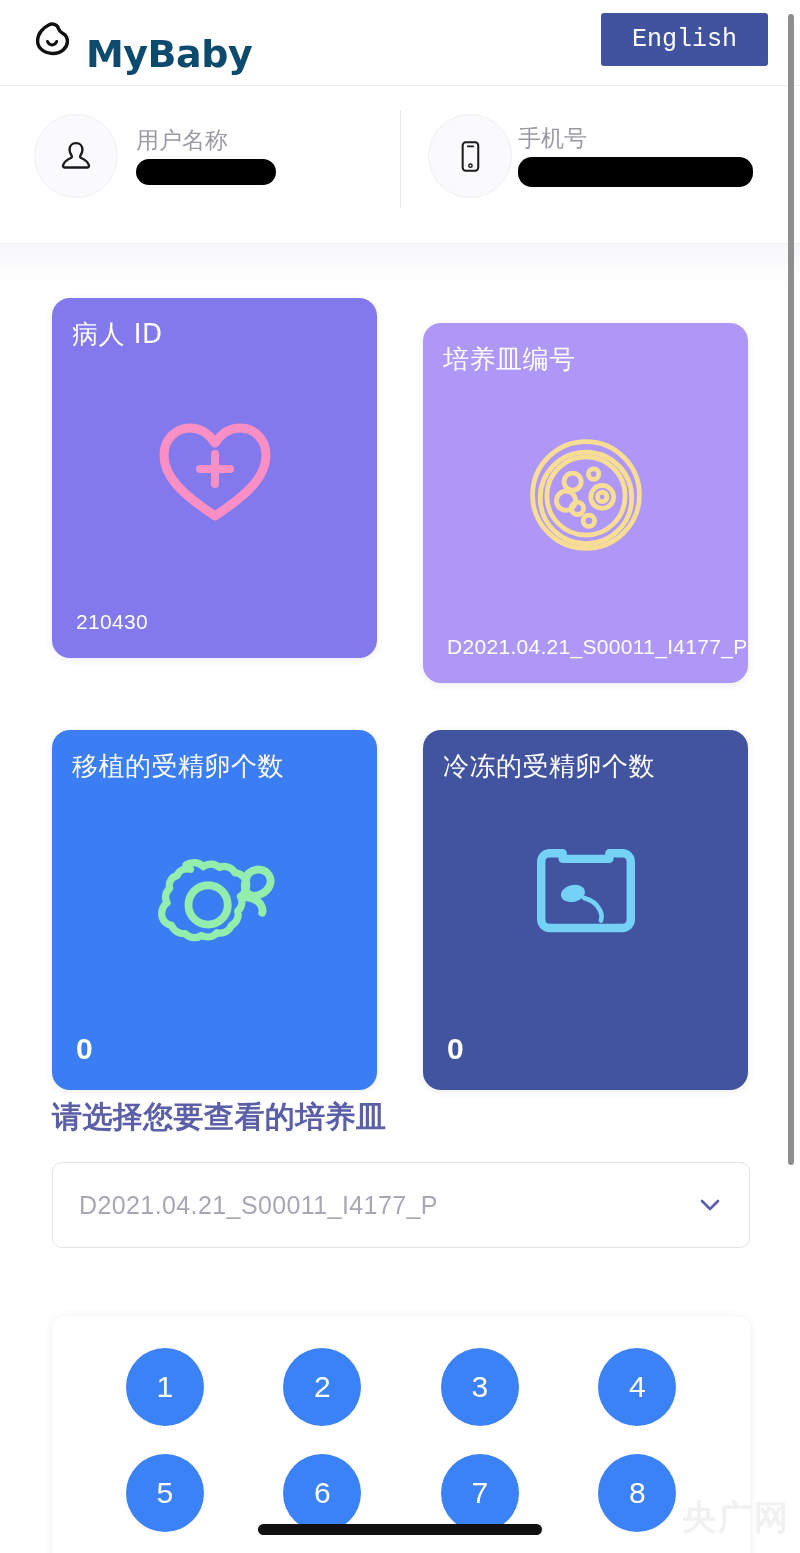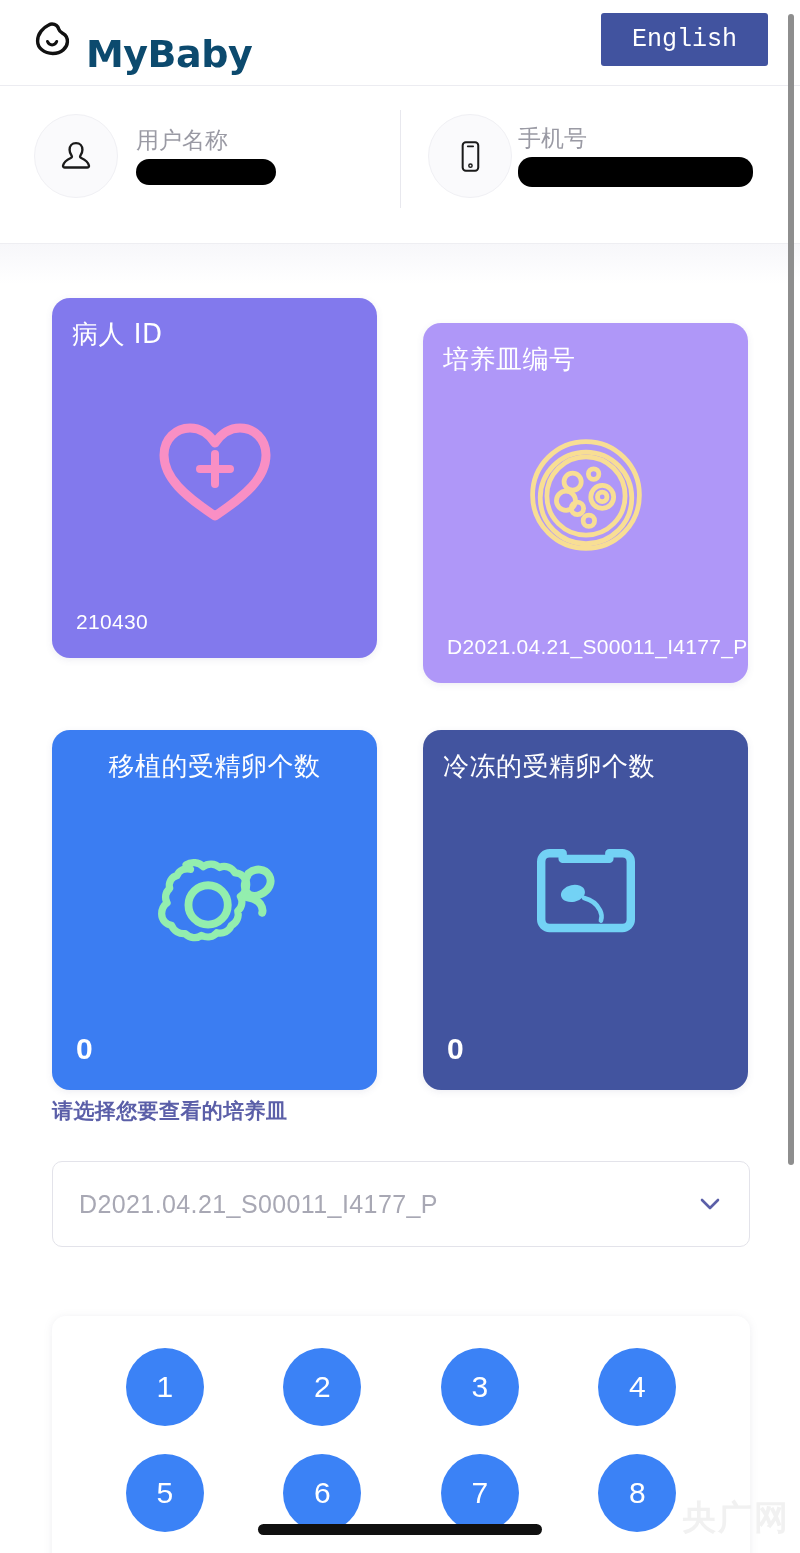--- a/index.html
+++ b/index.html
@@ -163,25 +163,25 @@
     font-weight: 700;
   }
 
   
   .select-section {
     position: absolute;
     left: 52px; top: 853px;
     width: 698px;
   }
   .select-label {
-    font-size: 21px;
+    font-size: 30px;
     font-weight: 700;
     color: #5b5fa8;
     font-family: "DejaVu Sans", sans-serif;
-    margin-bottom: 36px;
+    margin-bottom: 24px;
     letter-spacing: 0.4px;
   }
   .select-control {
     width: 698px;
     height: 86px;
     border: 1px solid #e3e3ea;
     border-radius: 10px;
     background: #ffffff;
     box-sizing: border-box;
     display: flex;
@@ -344,21 +344,21 @@
             <circle cx="56" cy="79" r="6.5"></circle>
             <circle cx="82" cy="67" r="12"></circle>
             <circle cx="82" cy="67" r="5"></circle>
             <circle cx="68" cy="92" r="6"></circle>
           </g>
         </svg>
       </div>
       <div class="card-value">D2021.04.21_S00011_I4177_P</div>
     </div>
 
-    <div class="stat-card" style="background:#3b7df2;text-align:center;">
+    <div class="stat-card" style="background:#3b7df2;">
       <div class="card-title">移植的受精卵个数</div>
       <div class="card-icon">
         <svg viewBox="0 0 140 120" width="140" height="118" aria-hidden="true">
           <g fill="none" stroke="#93eeae" stroke-width="8" stroke-linecap="round" stroke-linejoin="round">
             <path d="M55 22c6-4 14-3 19 2 5-4 13-4 18 1 6-3 14 0 17 6 7 0 13 6 13 13
                      0 6-3 10-7 13 3 5 2 12-3 16 2 6-1 13-7 16-2 6-9 10-16 8
                      -4 5-11 6-17 3-5 4-13 3-18-2-6 1-13-3-15-9-6-1-11-6-11-13
                      0-5 2-9 6-12-3-5-2-12 3-16-2-6 2-13 8-14 2-6 9-9 15-7
                      Z" transform="translate(-10,5) scale(0.92)"></path>
             <circle cx="63" cy="66" r="20"></circle>

